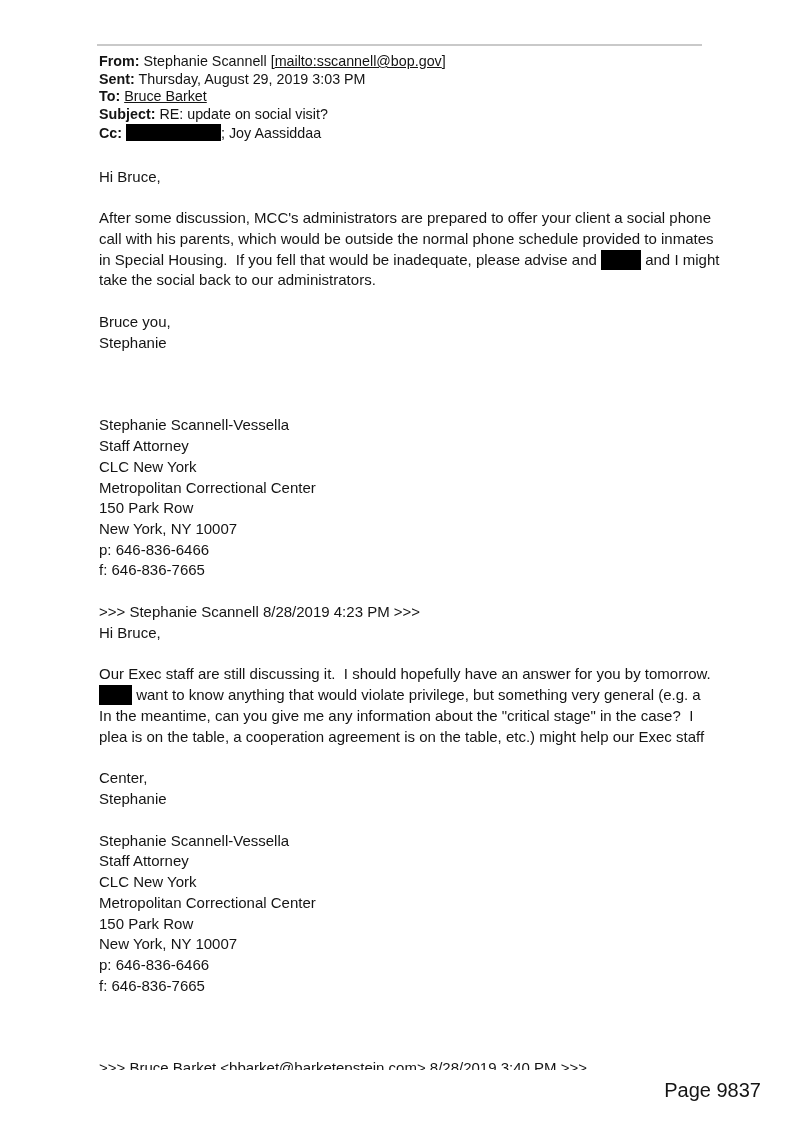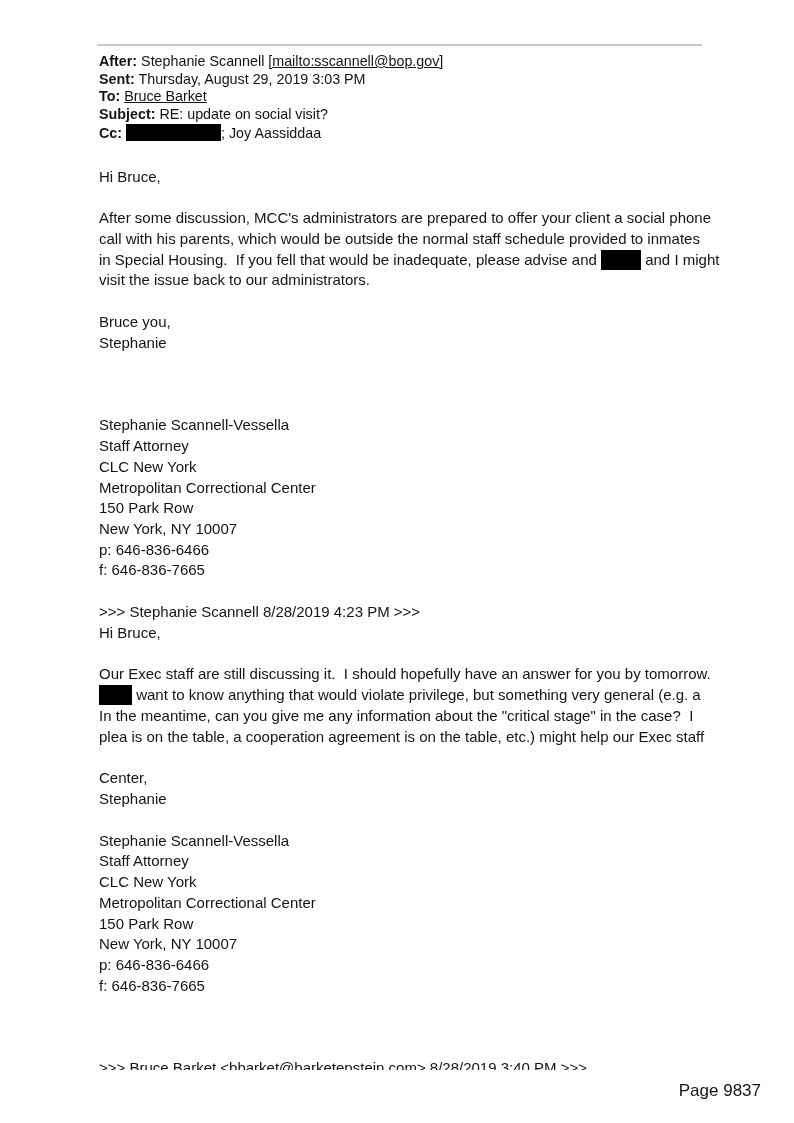--- a/index.html
+++ b/index.html
@@ -28,49 +28,49 @@
   .r-cc{width:95px;height:17px;vertical-align:-3px;}
   .r-1{width:40px;height:20px;vertical-align:-5px;}
   .r-2{width:33px;height:20px;vertical-align:-5px;}
   .sp1{height:21px;}
   .sp-hdr{height:24px;}
   .sp3{height:62px;}
   .cutline-clip{height:12px;overflow:hidden;}
   .page-number{
     position:absolute;
     right:33px;top:1081px;
-    font-size:17px;line-height:19px;
+    font-size:20px;line-height:19px;
     color:#141414;
   }
 </style>
 </head>
 <body>
 
 <div class="page">
   <div class="content">
 
     <hr class="rule">
 
     <div class="hdr">
-      <div class="ln"><span class="lbl">After:</span><span> Stephanie Scannell [</span><span class="ulink">mailto:sscannell@bop.gov</span><span>]</span></div>
+      <div class="ln"><span class="lbl">From:</span><span> Stephanie Scannell [</span><span class="ulink">mailto:sscannell@bop.gov</span><span>]</span></div>
       <div class="ln"><span class="lbl">Sent:</span><span> Thursday, August 29, 2019 3:03 PM</span></div>
       <div class="ln"><span class="lbl">To:</span><span> </span><span class="ulink">Bruce Barket</span></div>
       <div class="ln"><span class="lbl">Subject:</span><span> RE: update on social visit?</span></div>
       <div class="ln"><span class="lbl">Cc:</span><span> </span><span class="redact r-cc"></span><span>; Joy Aassiddaa</span></div>
     </div>
 
     <div class="sp-hdr"></div>
 
     <div>
       <div class="ln">Hi Bruce,</div>
       <div class="sp1"></div>
       <div class="ln">After some discussion, MCC's administrators are prepared to offer your client a social phone</div>
-      <div class="ln">call with his parents, which would be outside the normal staff schedule provided to inmates</div>
+      <div class="ln">call with his parents, which would be outside the normal phone schedule provided to inmates</div>
       <div class="ln"><span>in Special Housing.  If you fell that would be inadequate, please advise and </span><span class="redact r-1"></span><span> and I might</span></div>
-      <div class="ln">visit the issue back to our administrators.</div>
+      <div class="ln">take the social back to our administrators.</div>
       <div class="sp1"></div>
       <div class="ln">Bruce you,</div>
       <div class="ln">Stephanie</div>
     </div>
 
     <div class="sp3"></div>
 
     <div>
       <div class="ln">Stephanie Scannell-Vessella</div>
       <div class="ln">Staff Attorney</div>

